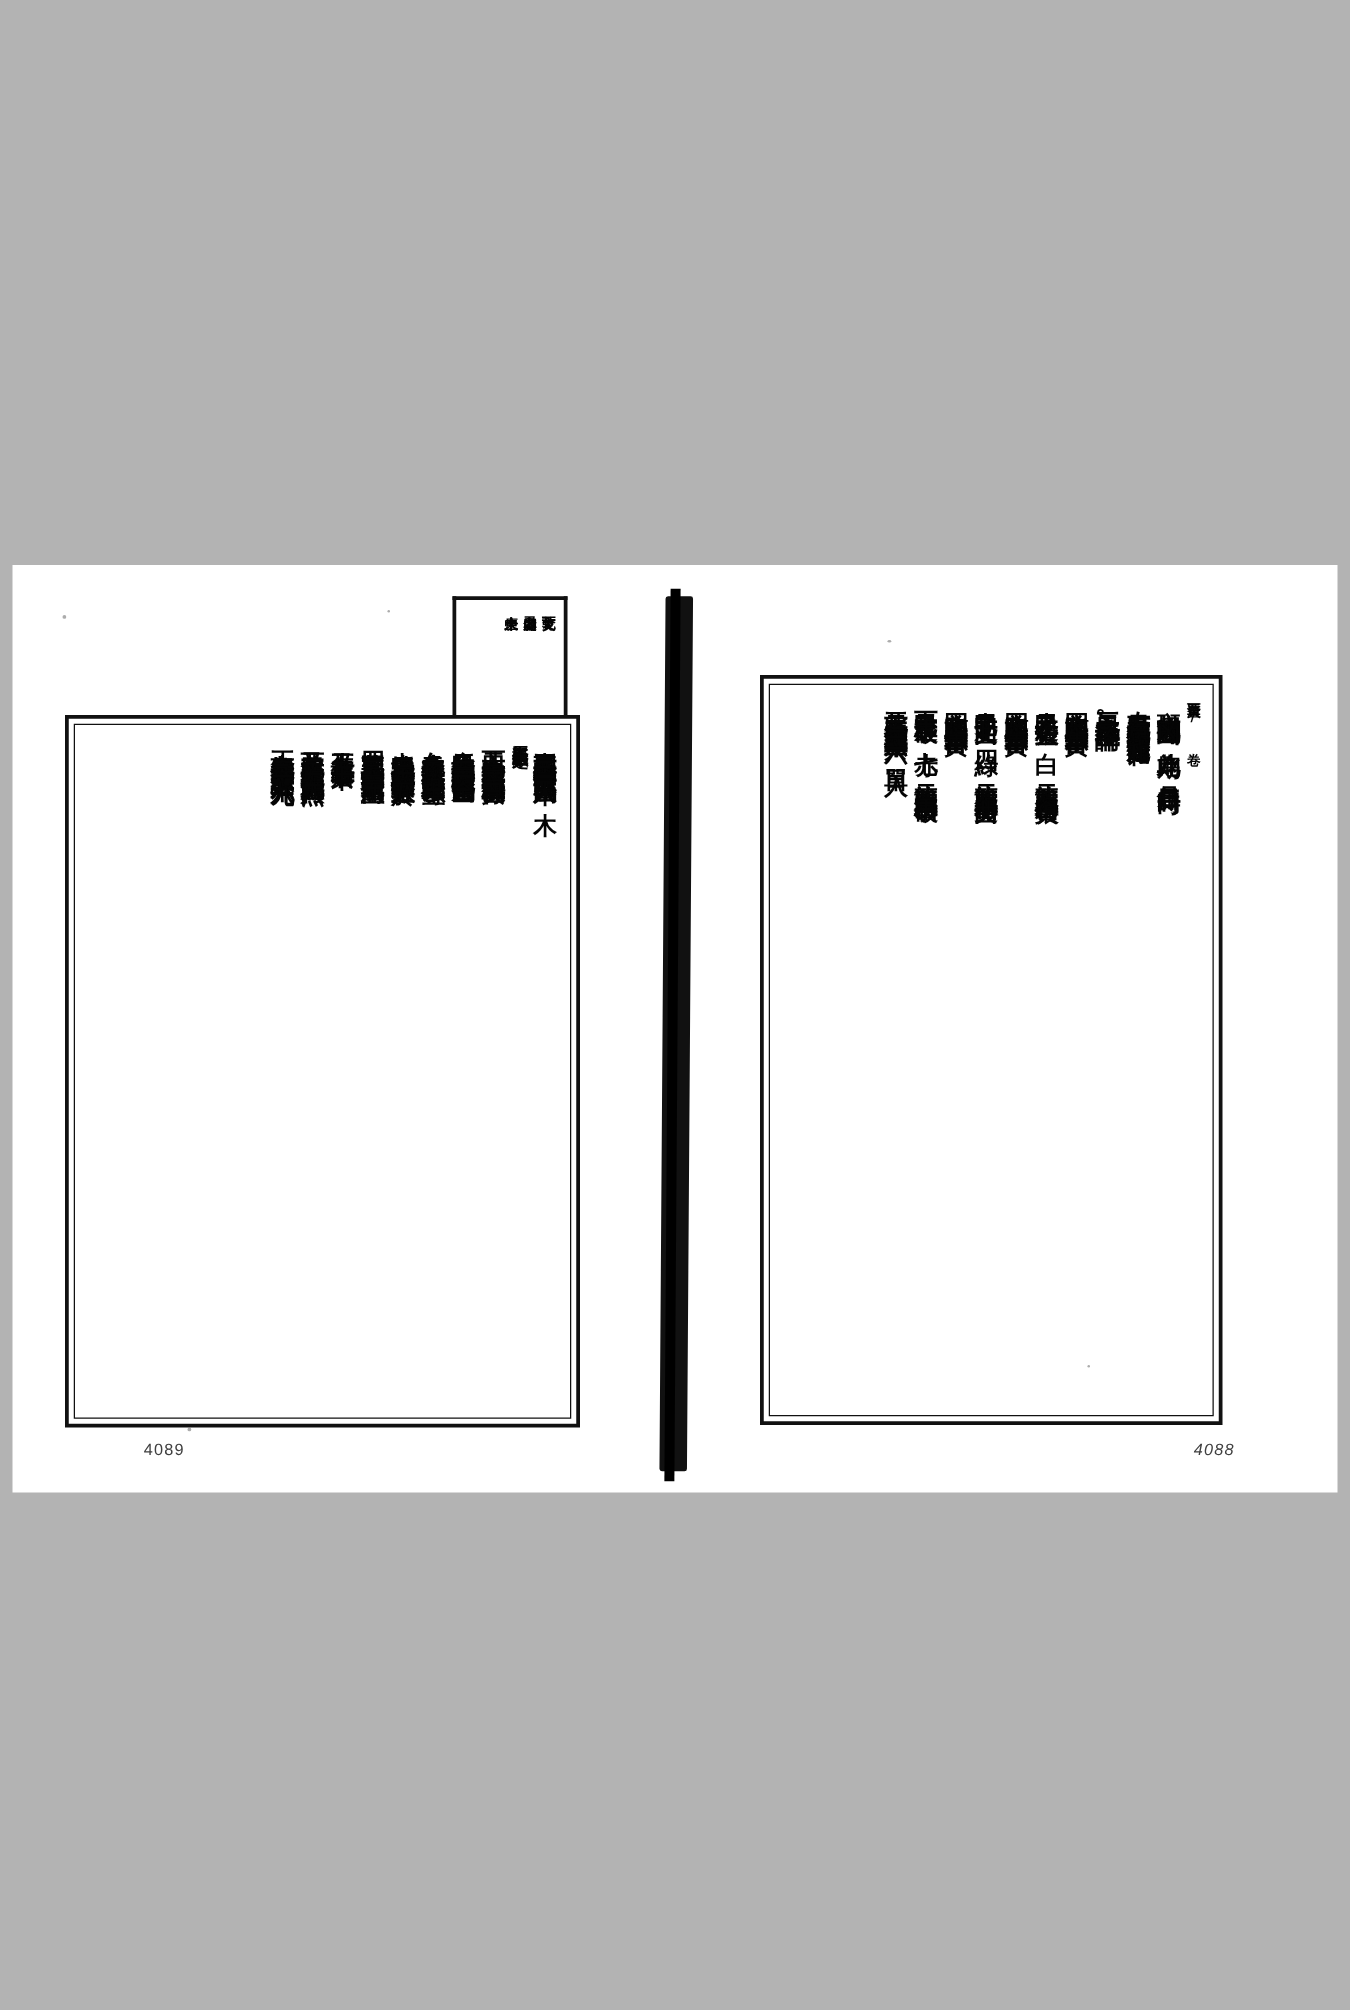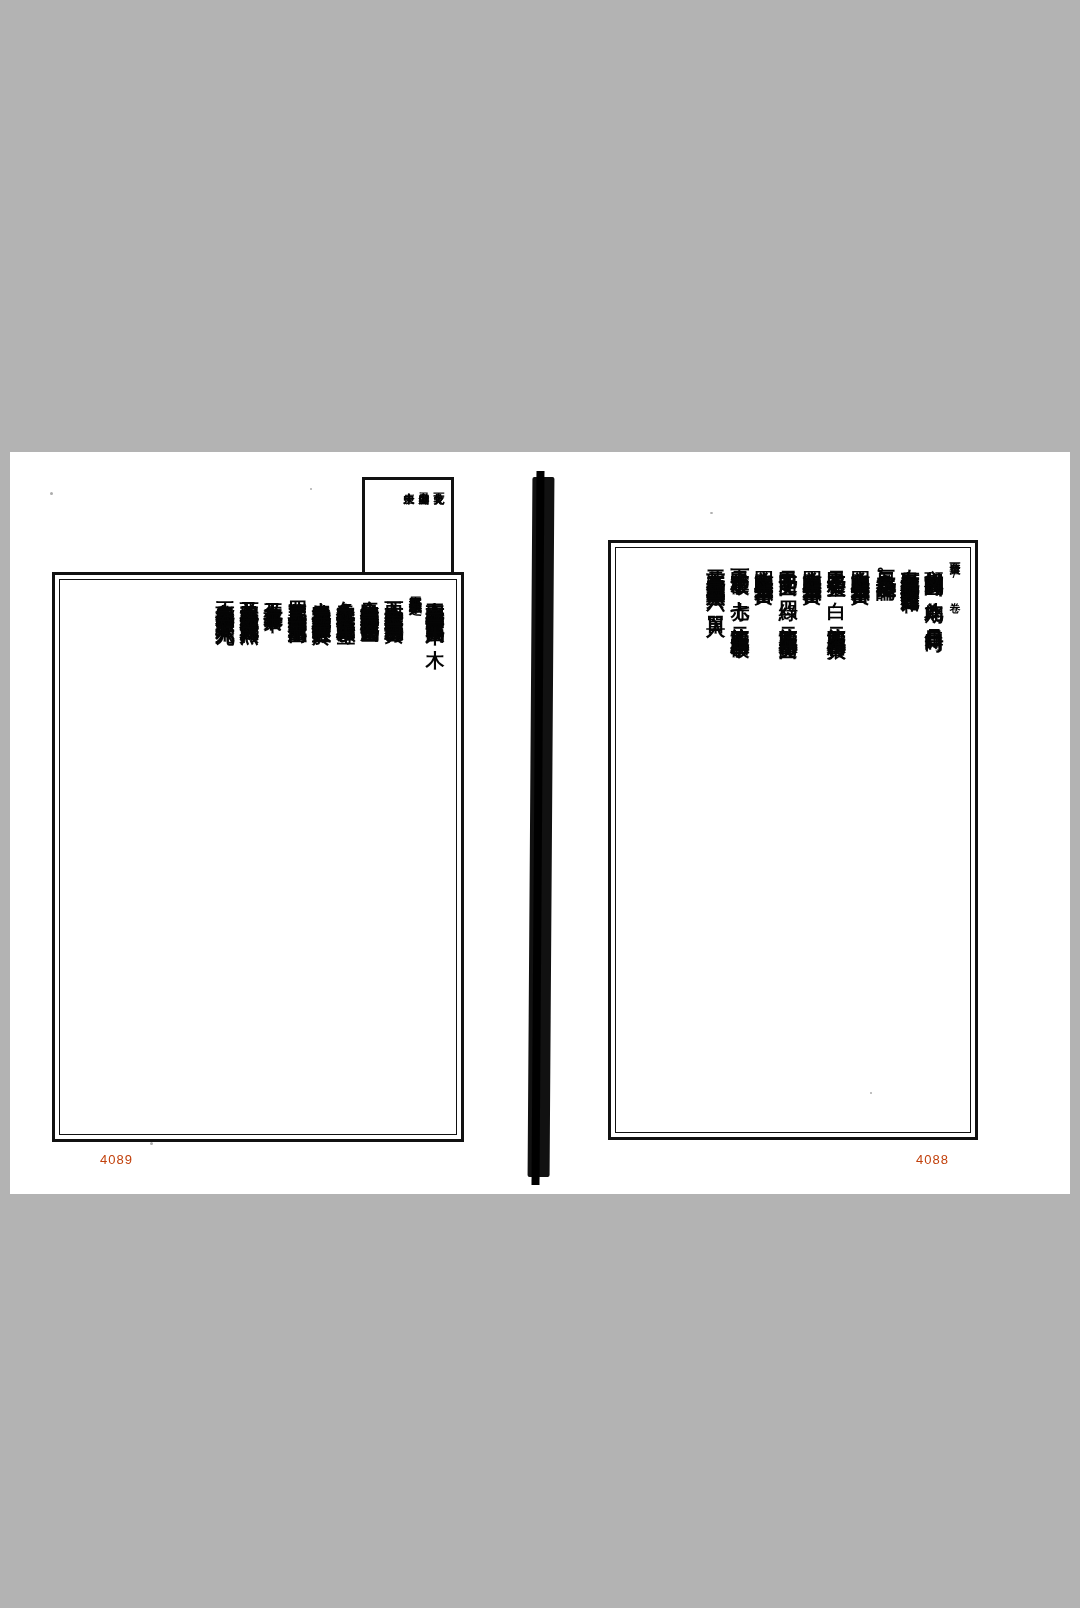--- a/index.html
+++ b/index.html
@@ -116,25 +116,26 @@
     border-bottom: none;
     background: #fff;
     box-sizing: border-box;
   }
   #leaf-left-tab .cols { inset: 4px 5px 2px 5px; }
 
   .folio {
     position: absolute;
     font-family: "Liberation Sans", sans-serif;
     font-size: 13px;
-    color: #c2410c;
+    color: #404040;
     letter-spacing: 1px;
+    margin-left: 15px;
   }
   #folio-left  { left: 90px;  top: 700px; }
-  #folio-right { left: 906px; top: 700px; }
+  #folio-right { left: 930px; top: 700px; font-style: italic; }
 
   
   .speck {
     position: absolute;
     background: #5a5a5a;
     opacity: .5;
     border-radius: 50%;
   }
 </style>
 </head>

